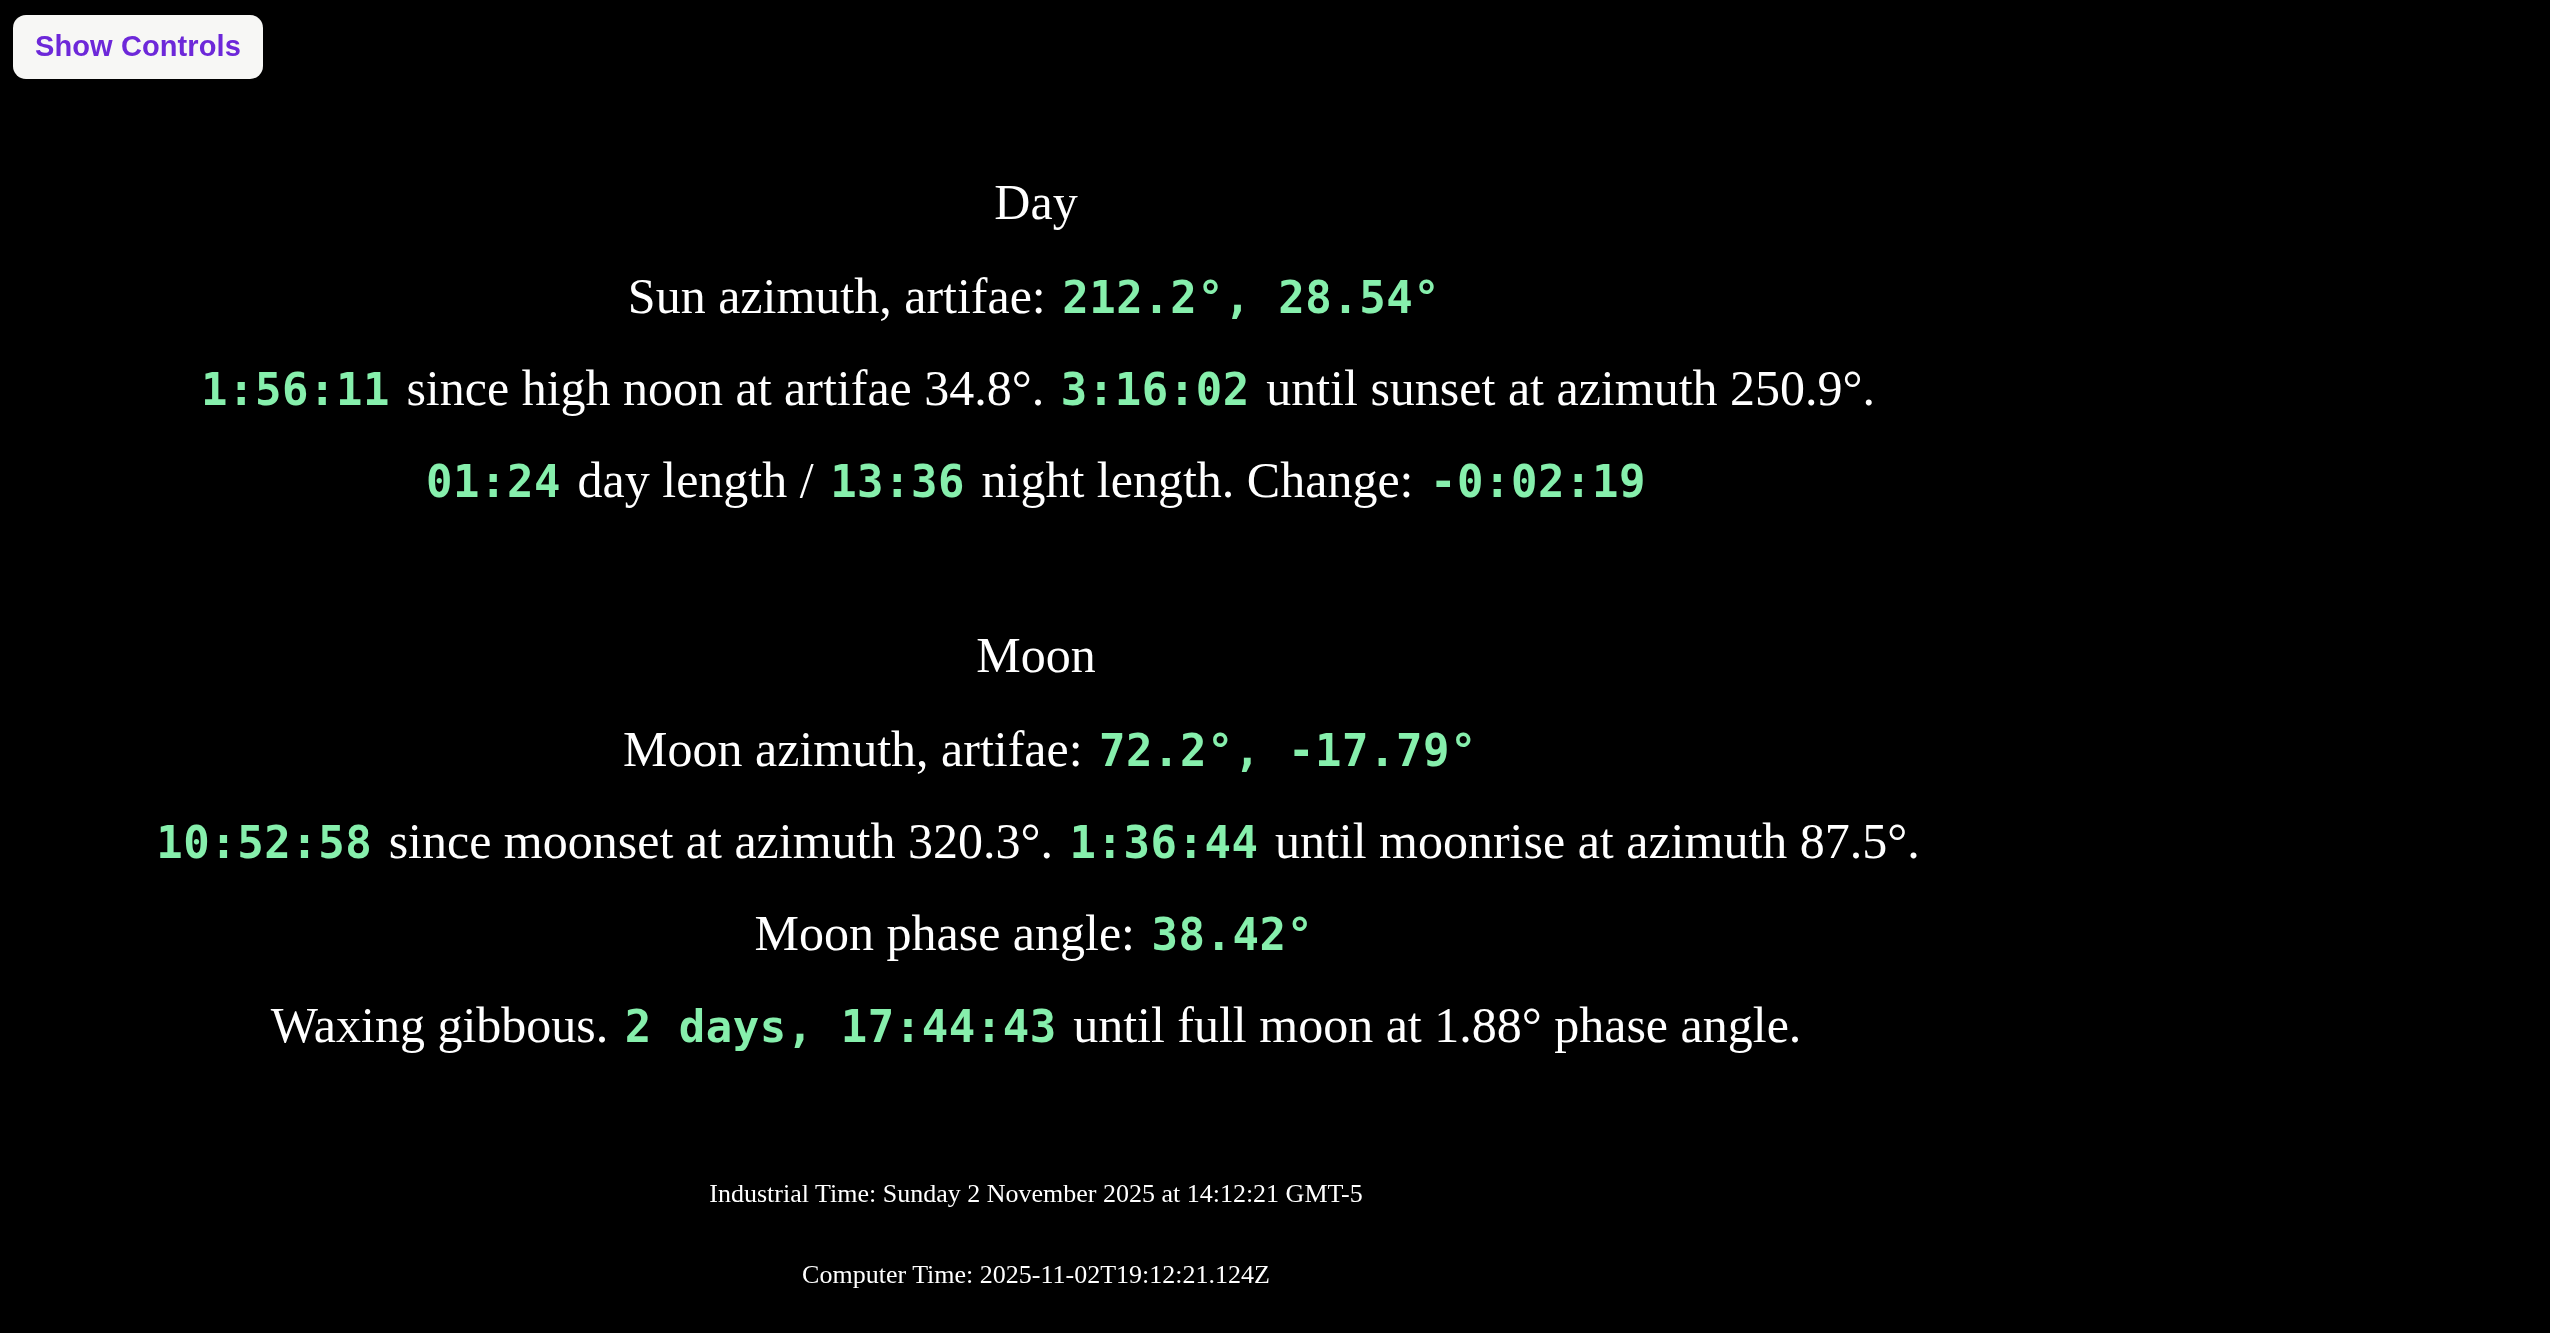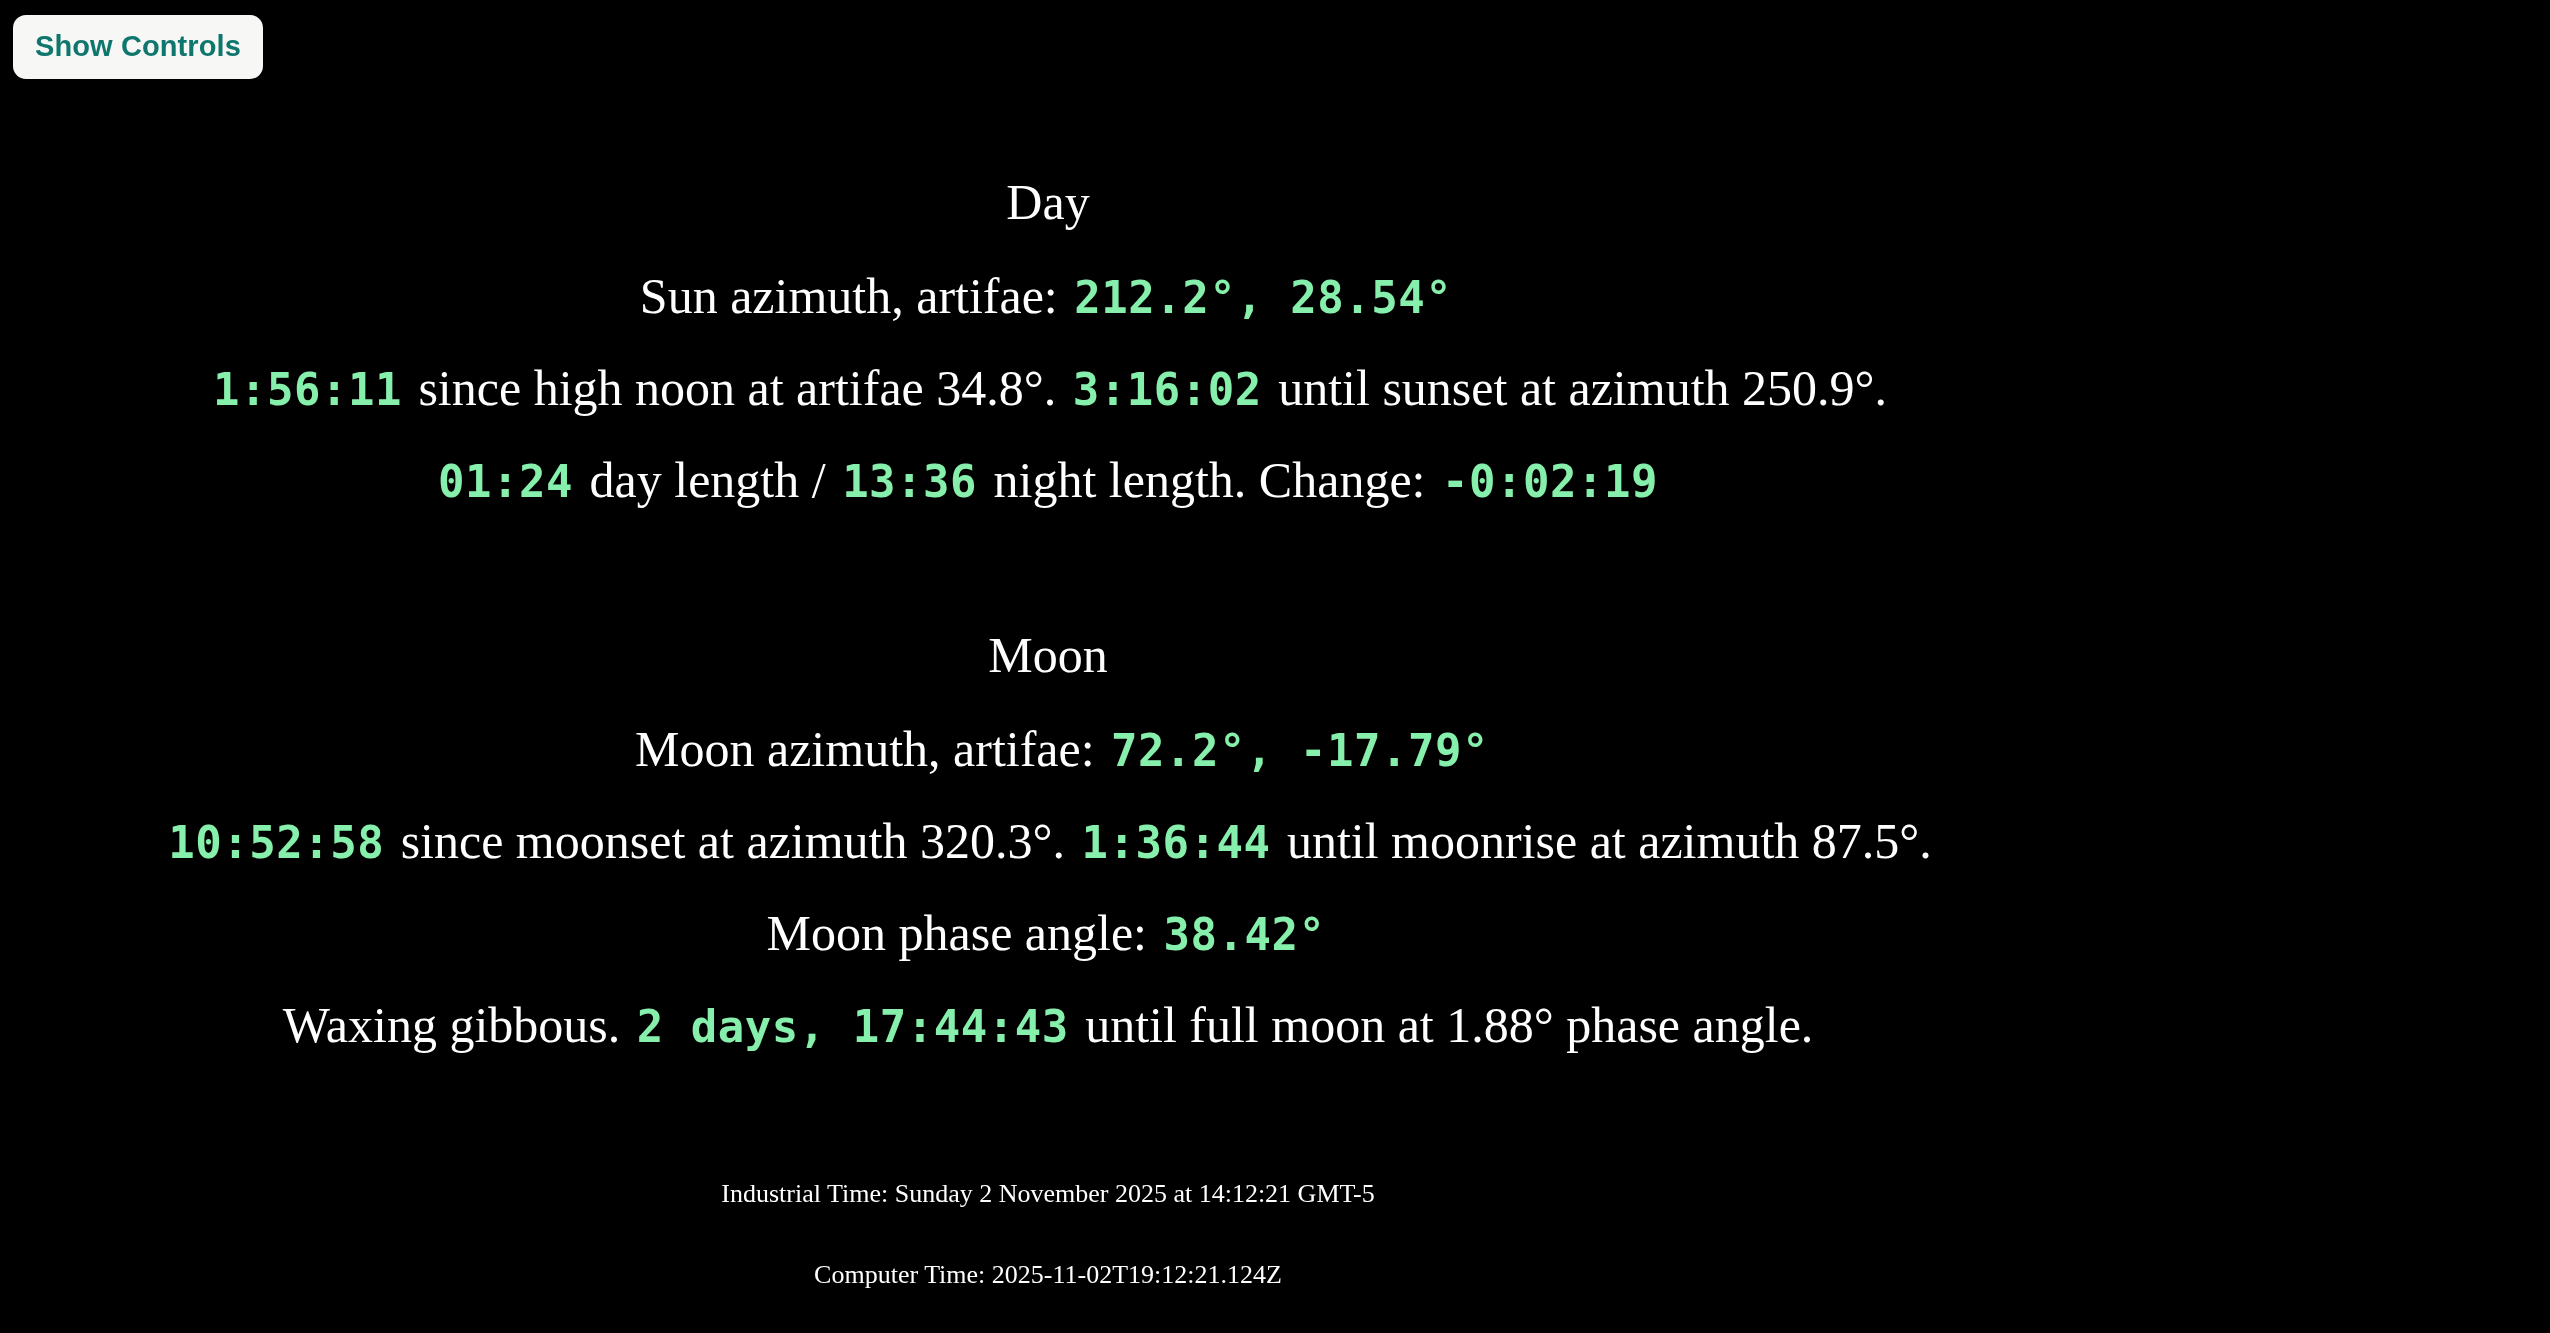--- a/index.html
+++ b/index.html
@@ -20,38 +20,38 @@
   
   #controls-bar {
     position: absolute;
     top: 0;
     left: 0;
     padding: 15px 0 0 13px;
   }
   .toggle-button {
     display: inline-block;
     background: #f7f7f5;
-    color: #0f766e;
+    color: #6d28d9;
     border: none;
     border-radius: 13px;
     font-family: "Liberation Sans", "DejaVu Sans", sans-serif;
     font-size: 29px;
     font-weight: 600;
     line-height: 1;
     padding: 17px 22px 18px 22px;
     cursor: pointer;
     letter-spacing: 0.1px;
     box-shadow: 0 0 0 0 rgba(0,0,0,0);
   }
 
   
   #readout {
     position: absolute;
     top: 0;
-    left: 16px;
+    left: 4px;
     width: 2064px;
     text-align: center;
   }
 
   .section { width: 100%; }
 
   .section-title {
     font-size: 50px;
     line-height: 1.1;
     margin: 0;

